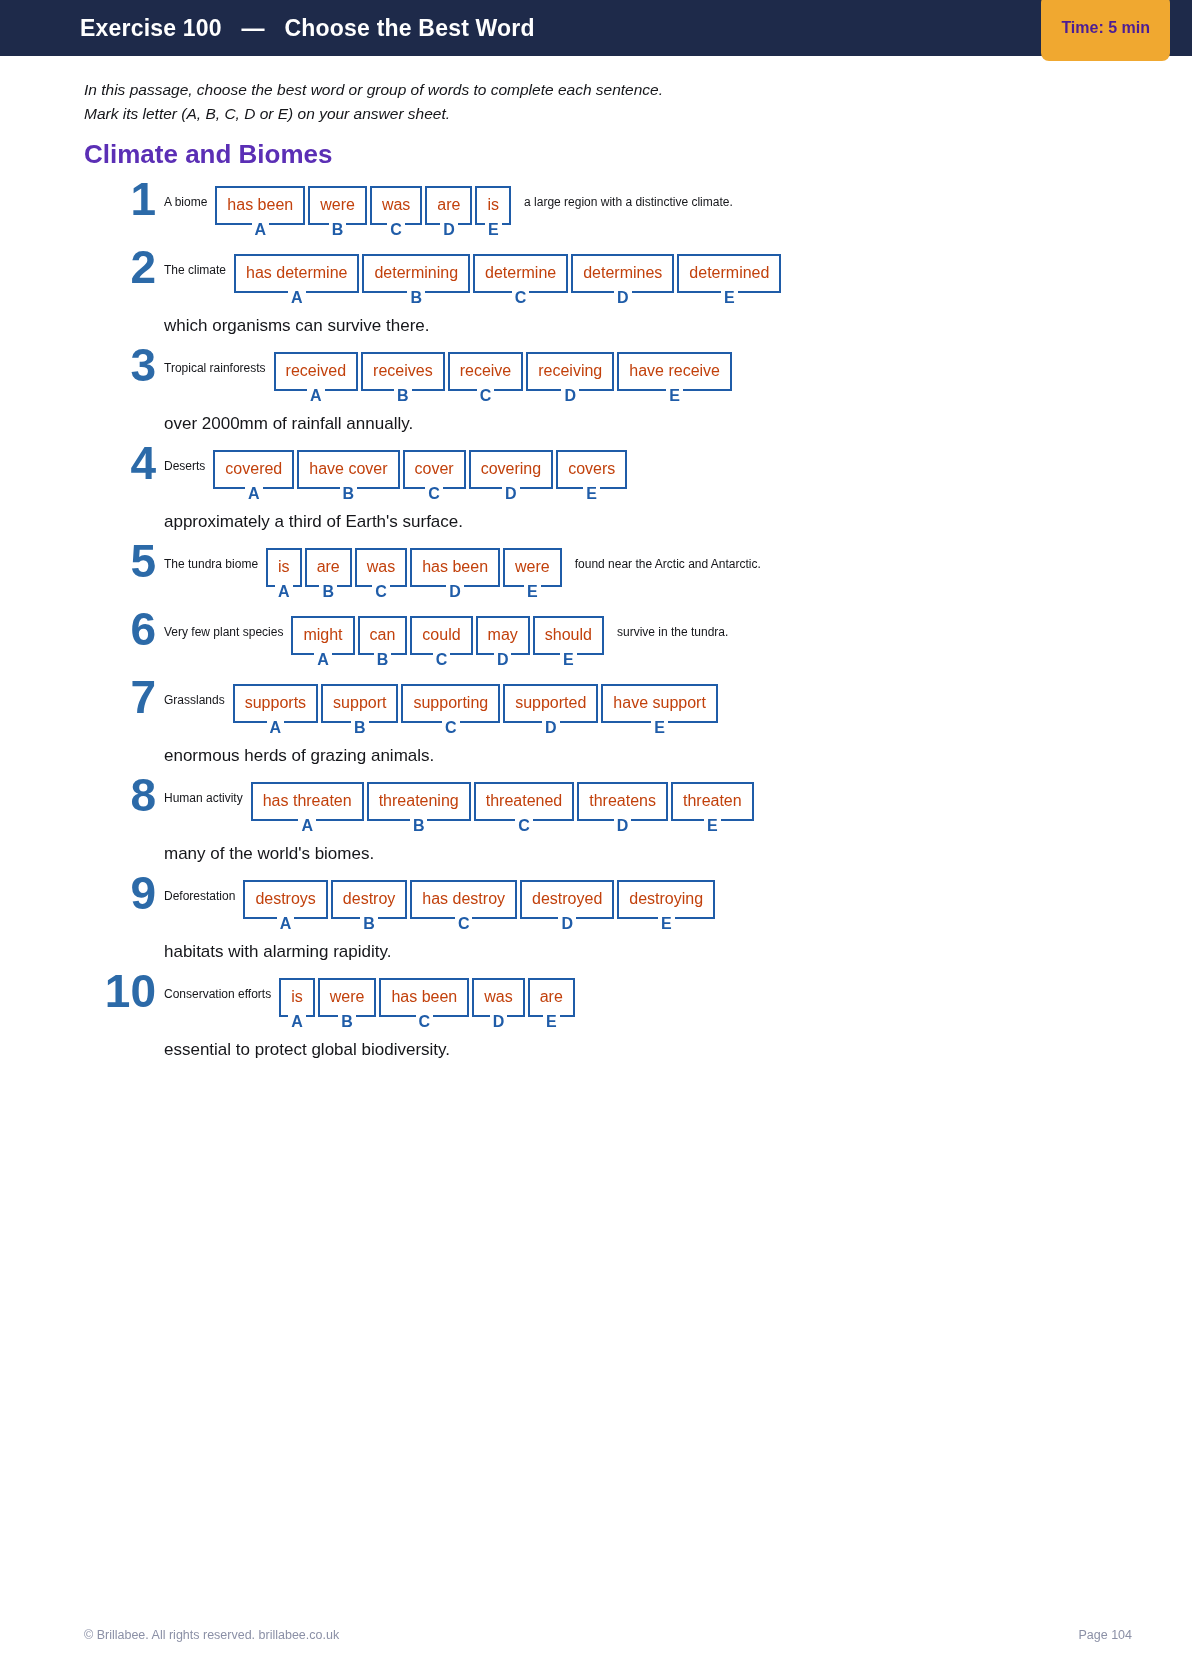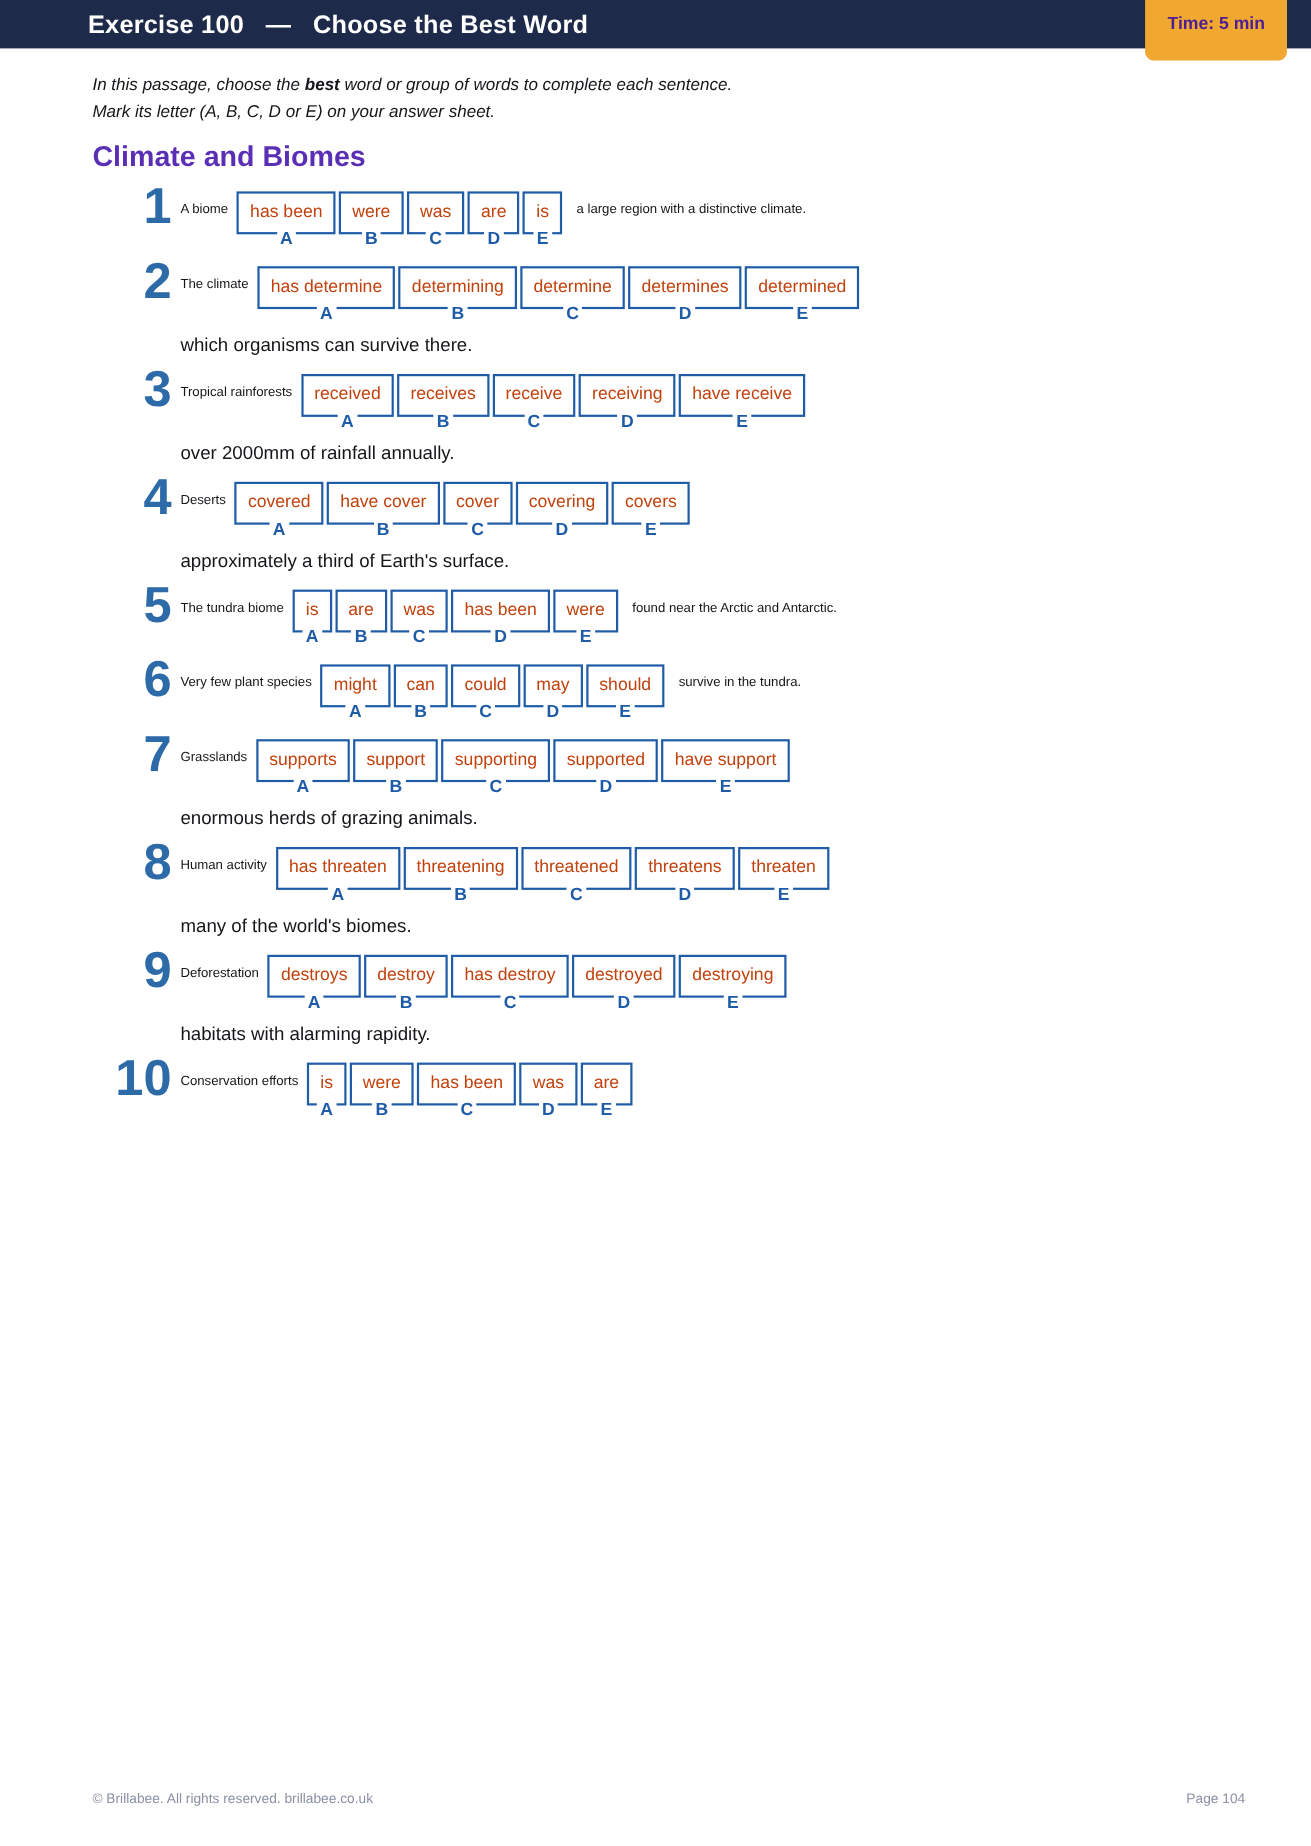--- a/index.html
+++ b/index.html
@@ -17,21 +17,21 @@
     position: relative;
     width: 1192px;
     height: 1678px;
     background: #ffffff;
     box-sizing: border-box;
     overflow: hidden;
   }
 
   
   .header {
-    height: 44px;
+    height: 56px;
     background: #1e2a4a;
     display: flex;
     align-items: center;
     padding: 0 22px 0 80px;
     box-sizing: border-box;
   }
   .header-title {
     color: #ffffff;
     font-size: 23px;
     font-weight: bold;
@@ -53,21 +53,21 @@
   .content {
     padding: 22px 60px 0 84px;
     box-sizing: border-box;
   }
   .instructions {
     font-style: italic;
     font-size: 15.5px;
     color: #15161a;
     line-height: 1.52;
   }
-  .instructions b { font-weight: bold; }
+  .instructions b { font-weight: normal; }
 
   .section-title {
     color: #5b2fb5;
     font-size: 26px;
     font-weight: bold;
     margin: 14px 0 4px 0;
   }
 
   
   .q {
@@ -459,20 +459,21 @@
               <div class="opt">
                 <div class="opt-box">was</div>
                 <div class="opt-letter">D</div>
               </div>
               <div class="opt">
                 <div class="opt-box">are</div>
                 <div class="opt-letter">E</div>
               </div>
             </div>
           </div>
+          <div class="continuation">essential to protect global biodiversity.</div>
         </div>
       </div>
 
   </div>
 
   <div class="footer">
     <div>© Brillabee. All rights reserved. brillabee.co.uk</div>
     <div>Page 104</div>
   </div>
 

